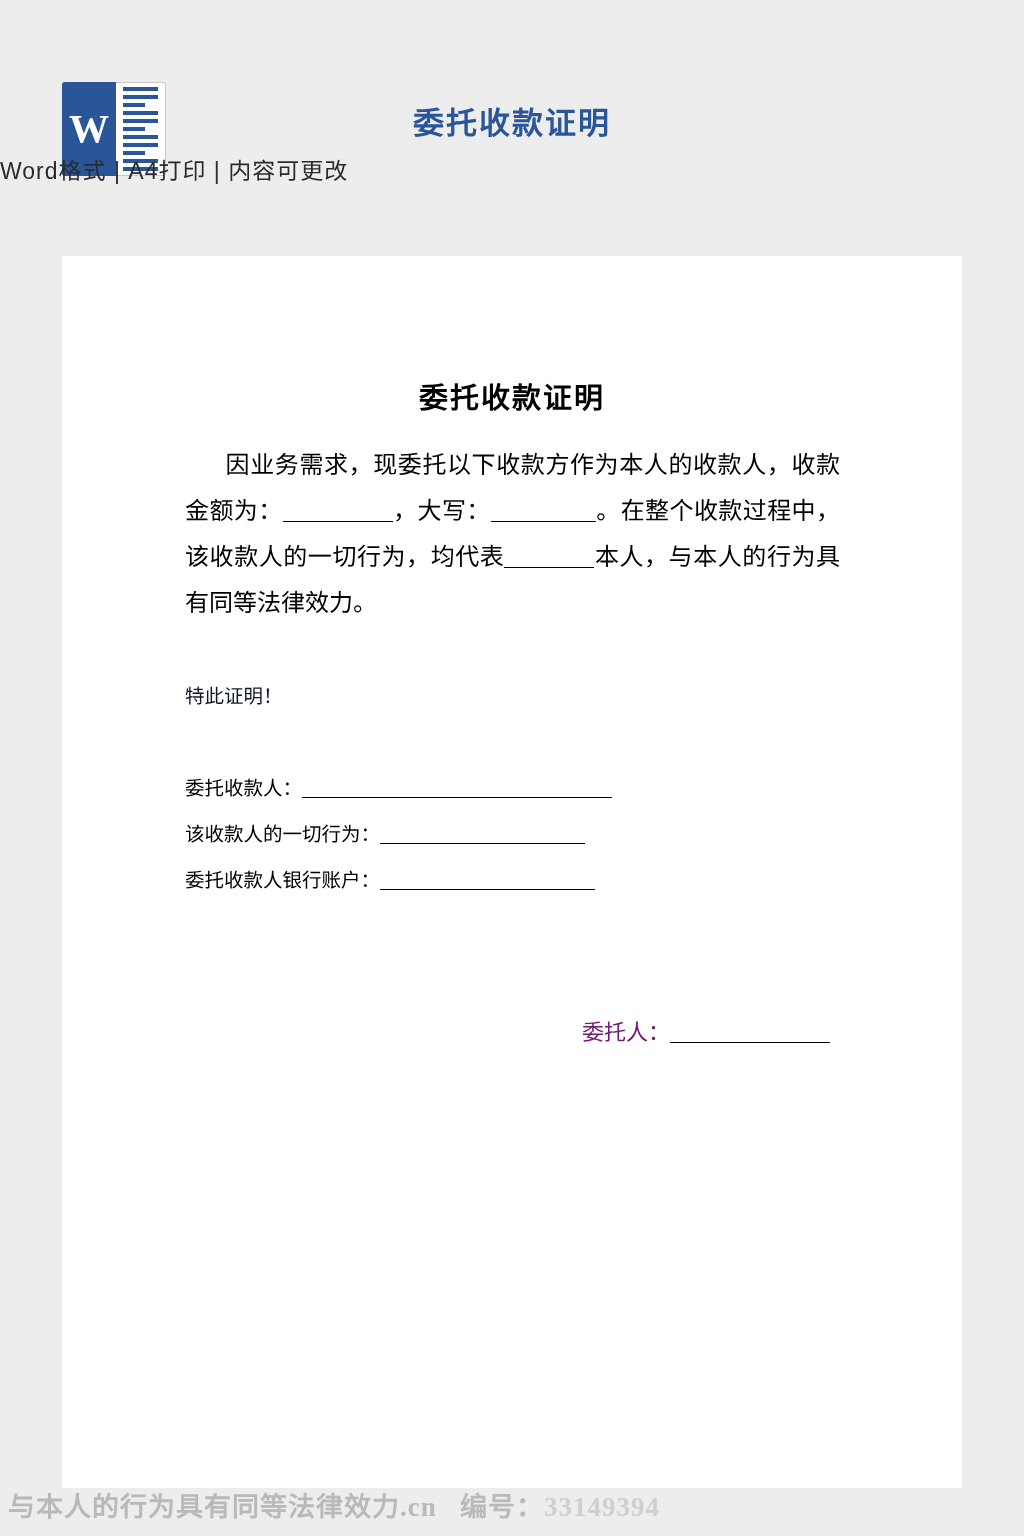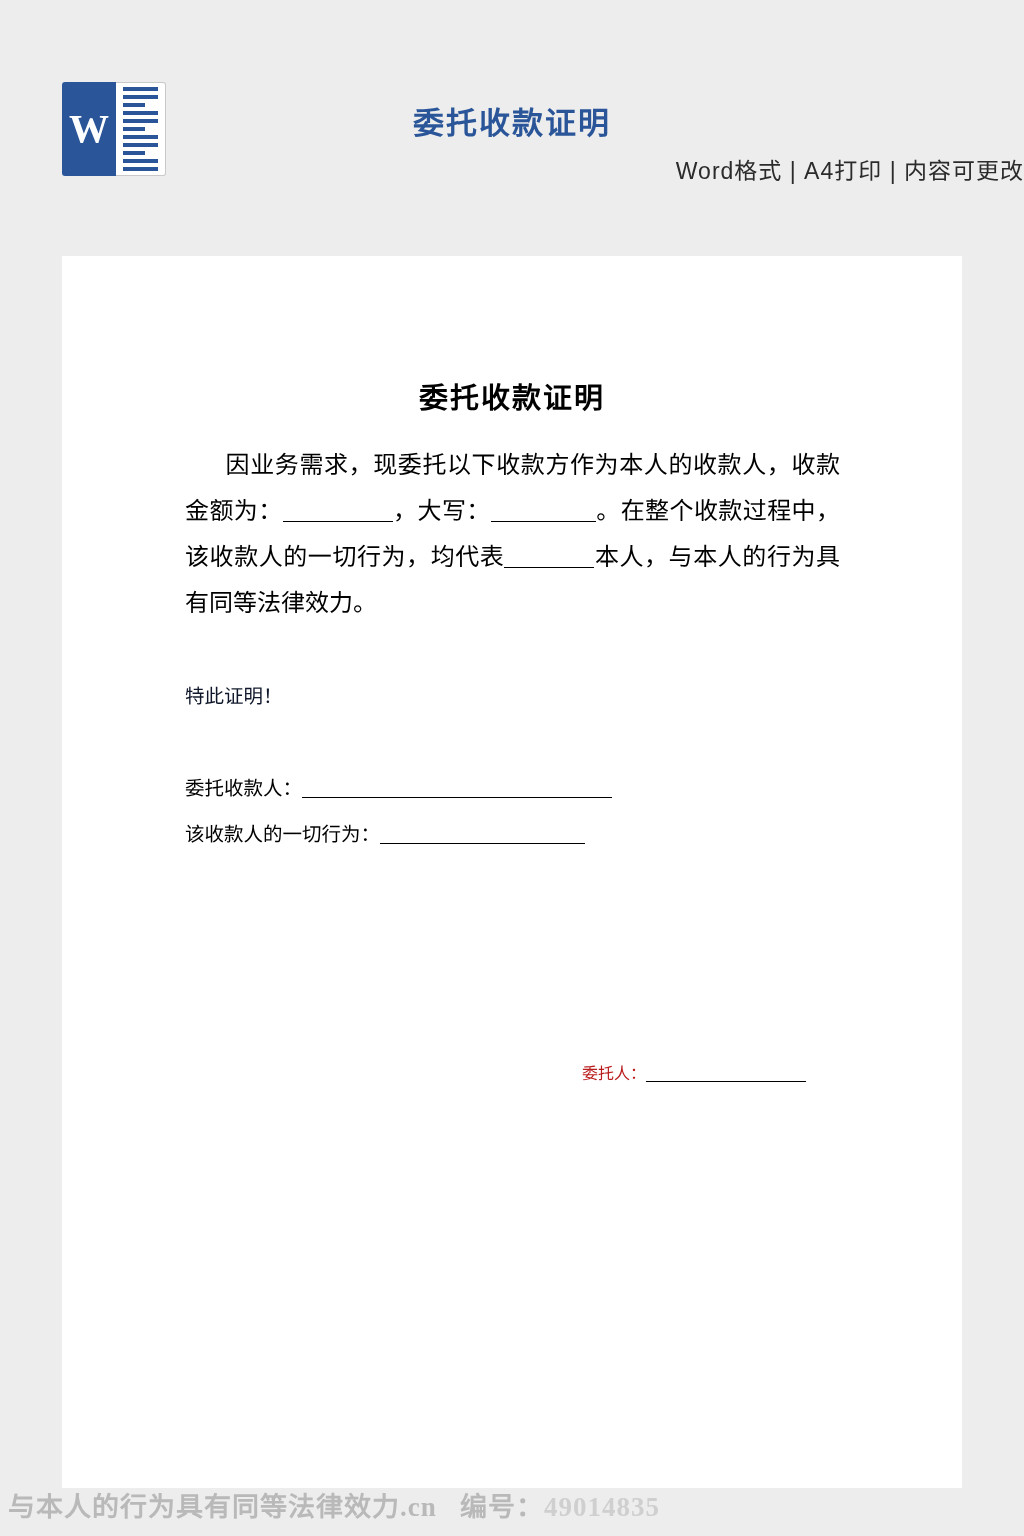--- a/index.html
+++ b/index.html
@@ -74,21 +74,21 @@
     text-align: center;
     color: #2a5699;
     font-size: 31px;
     font-weight: bold;
     letter-spacing: 2px;
   }
   .header-sub {
     position: absolute;
     left: 0; right: 0;
     top: 152px;
-    text-align: right;
+    text-align: left;
     color: #2b2b2b;
     font-size: 23px;
     letter-spacing: 1px;
   }
 
   
   .paper {
     position: absolute;
     left: 62px;
     top: 256px;
@@ -147,24 +147,24 @@
     color: #000;
   }
   .sig-row { height: 46px; line-height: 46px; white-space: nowrap; }
   .sig-row .blank.l1 { width: 310px; }
   .sig-row .blank.l2 { width: 205px; }
   .sig-row .blank.l3 { width: 215px; }
 
   .truster-block {
     position: absolute;
     left: 520px;
-    top: 795px;
-    font-family: "Liberation Serif", serif;
-    font-size: 16px;
-    color: #b91c1c;
+    top: 754px;
+    font-family: "Liberation Serif", serif;
+    font-size: 22px;
+    color: #701a75;
   }
   .truster-row { height: 46px; line-height: 46px; white-space: nowrap; }
   .truster-row .blank.l4 { width: 160px; }
   .date-row span.gap { display: inline-block; width: 34px; }
   .date-row span.gap2 { display: inline-block; width: 48px; }
 
   
   .footer {
     position: absolute;
     left: 0;
@@ -223,28 +223,31 @@
 
   <div class="note">特此证明！</div>
 
   <div class="sig-block">
     <div class="sig-row">
       <span>委托收款人：</span><span class="blank l1"></span>
     </div>
     <div class="sig-row">
       <span>该收款人的一切行为：</span><span class="blank l2"></span>
     </div>
+    <div class="sig-row">
+      <span>委托收款人银行账户：</span><span class="blank l3"></span>
+    </div>
   </div>
 
   <div class="truster-block">
     <div class="truster-row">
       <span>委托人：</span><span class="blank l4"></span>
     </div>
   </div>
 
 </div>
 
 <div class="footer">
   <div class="footer-text">
     <span>与本人的行为具有同等法律效力.cn</span>
-    &nbsp;&nbsp;<span>编号：</span><span class="num">49014835</span>
+    &nbsp;&nbsp;<span>编号：</span><span class="num">33149394</span>
   </div>
 </div>
 
 </body></html>

